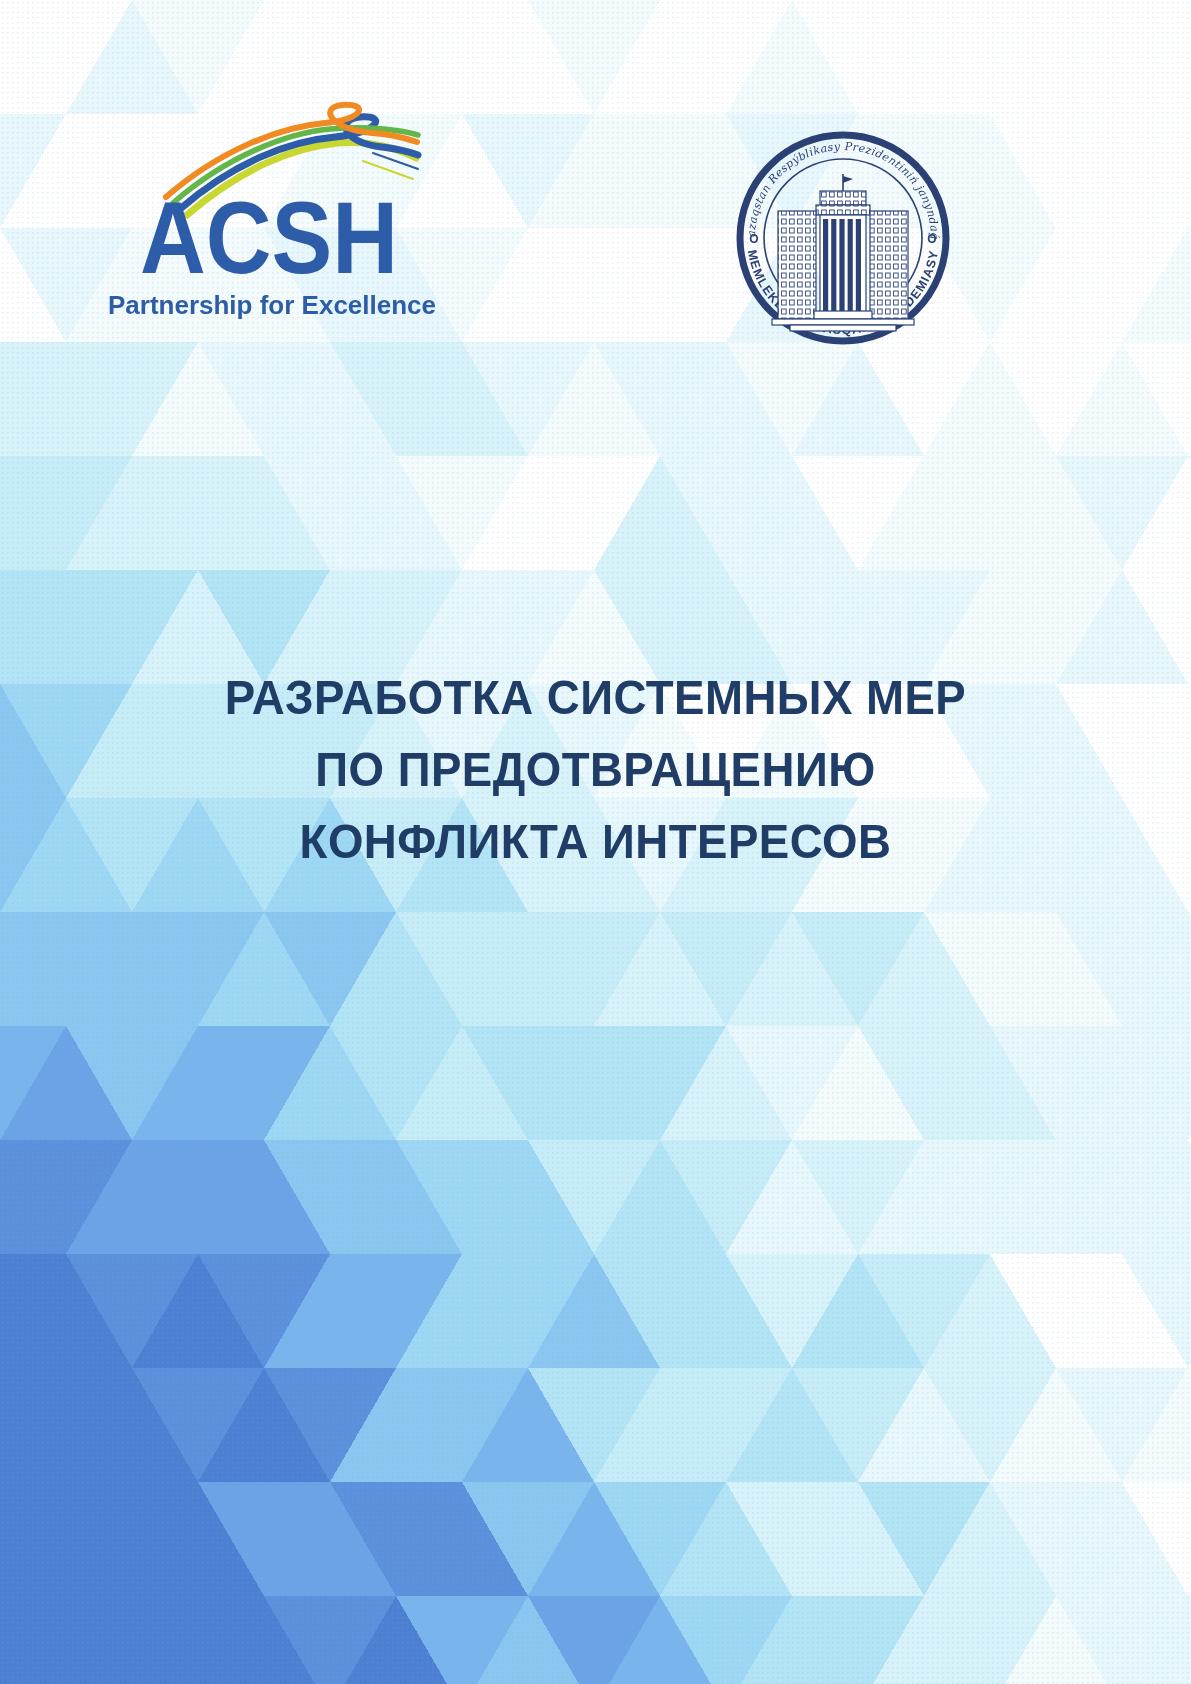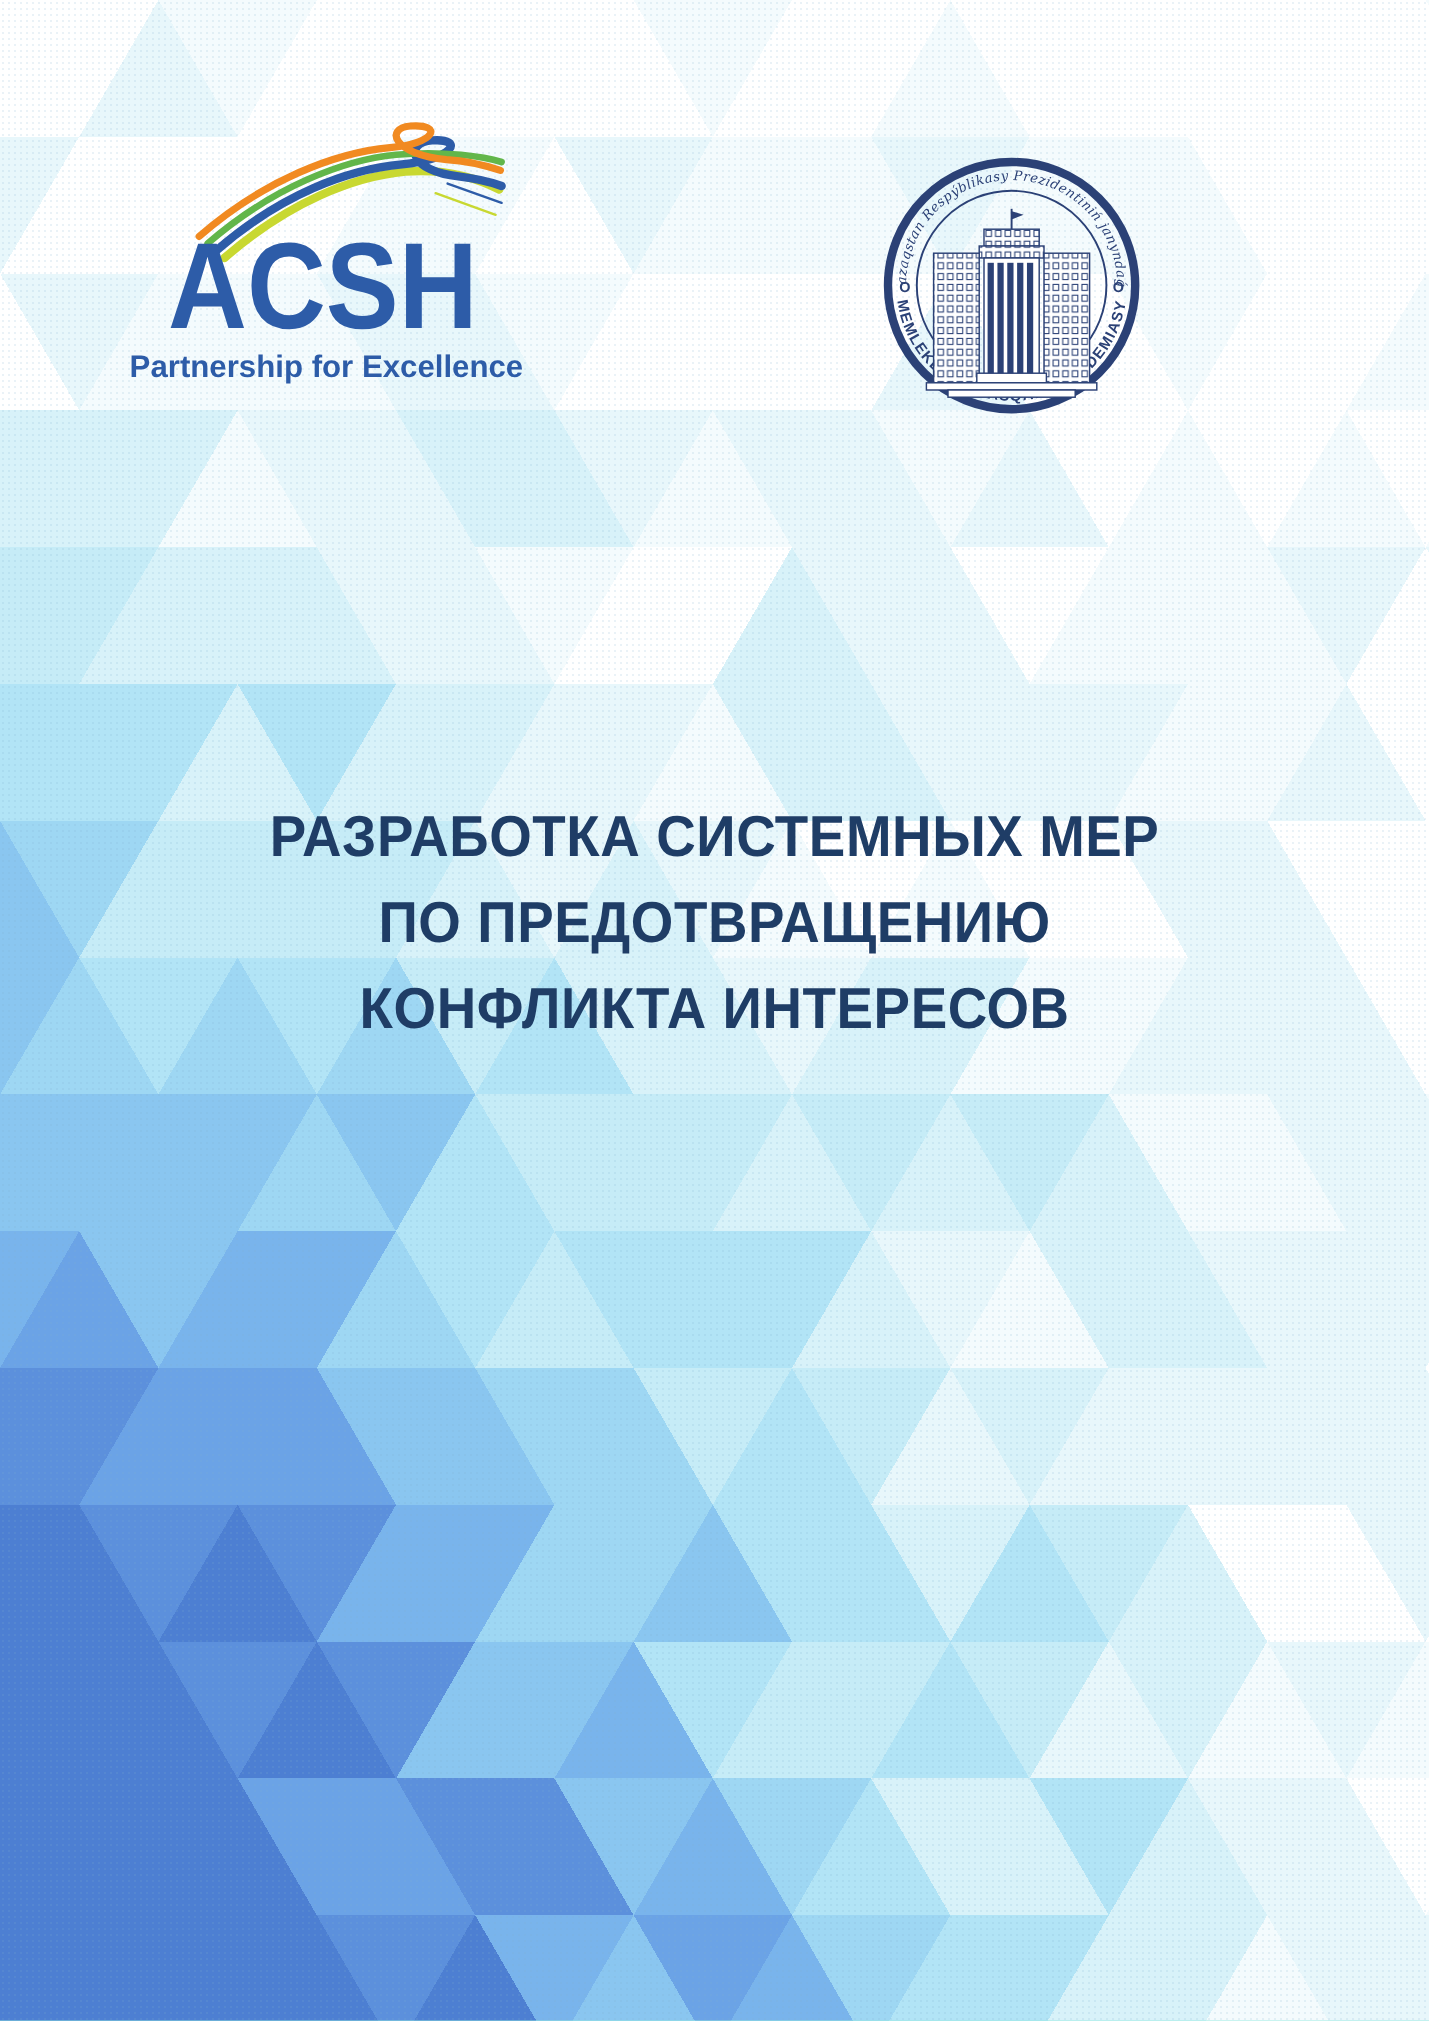--- a/index.html
+++ b/index.html
@@ -1,18 +1,18 @@
 <!DOCTYPE html>
 <html style="--acsh-blue: #2d5ca8; --swirl-orange: #f18a21; --swirl-green: #62b64a; --swirl-lime: #c8d831; --seal-navy: #2b4176; --title-navy: #1f3d66;"><head>
 <meta charset="utf-8">
 <style>
   html,body{margin:0;padding:0;background:#e9eef2;}
   .page{
     position:relative;width:1191px;height:1684px;margin:0 auto;
-    background:#5eead4;overflow:hidden;
+    background:#fdba74;overflow:hidden;
     font-family:"Liberation Sans",sans-serif;
   }
   .bg{position:absolute;left:0;top:0;width:1191px;height:1684px;}
   .noise{
     position:absolute;inset:0;pointer-events:none;
     background-image:radial-gradient(rgba(125,175,205,.16) 1px, transparent 1px);
     background-size:5px 5px;
   }
 
   

